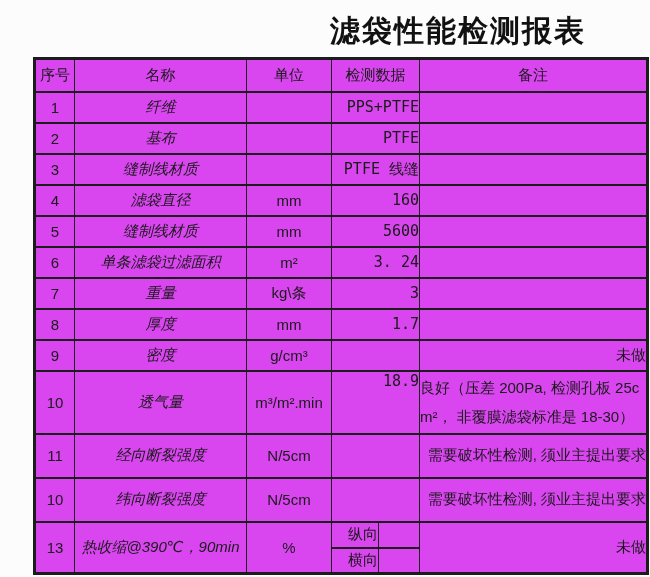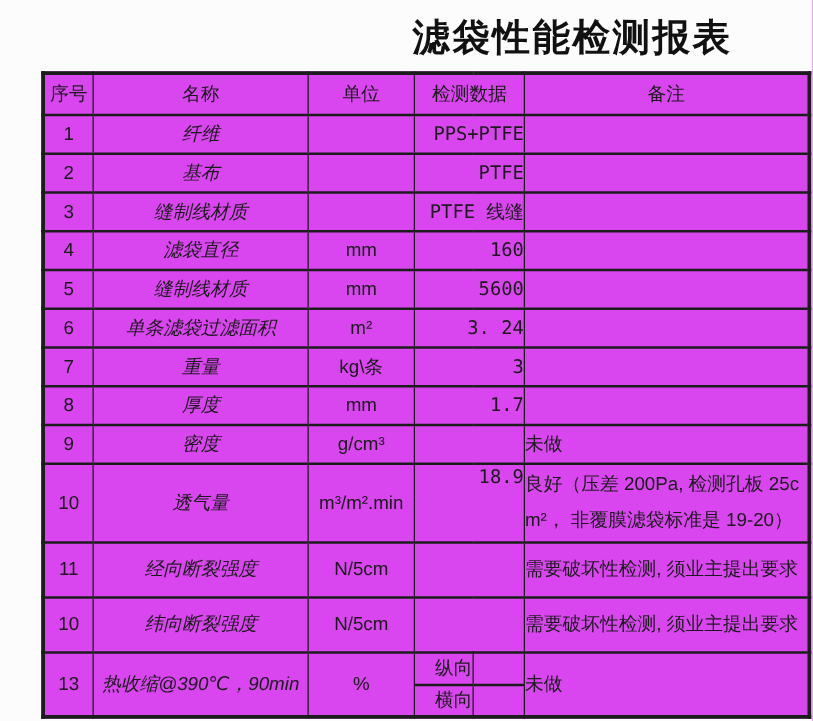--- a/index.html
+++ b/index.html
@@ -66,21 +66,21 @@
     font-size: 13.5px;
     border-radius: 13px;
   }
   td.c-data {
     text-align: right;
     padding-left: 9px;
     font-family: "DejaVu Sans Mono", "Liberation Mono", monospace;
     font-size: 14px;
   }
   td.c-data-top { vertical-align: top; padding-top: 5px; }
-  td.c-remark { text-align: left; }
+  td.c-remark { text-align: right; }
   td.c-remark-long {
     text-align: left;
     padding-left: 8px;
     white-space: normal;
   }
   td.c-remark-long .remark-line {
     line-height: 29px;
     height: 29px;
   }
   td.c-sublabel { text-align: right; }
@@ -182,21 +182,21 @@
     <td class="c-remark">未做</td>
   </tr>
 
   <tr class="r-tall">
     <td class="c-no">10</td>
     <td class="c-name">透气量</td>
     <td class="c-unit">m³/m².min</td>
     <td class="c-data c-data-top" colspan="2">18.9</td>
     <td class="c-remark c-remark-long">
       <div class="remark-line">良好（压差 200Pa, 检测孔板 25c</div>
-      <div class="remark-line">m²， 非覆膜滤袋标准是 19-20）</div>
+      <div class="remark-line">m²， 非覆膜滤袋标准是 18-30）</div>
     </td>
   </tr>
 
   <tr class="r-mid">
     <td class="c-no">11</td>
     <td class="c-name">经向断裂强度</td>
     <td class="c-unit">N/5cm</td>
     <td class="c-data" colspan="2"></td>
     <td class="c-remark">需要破坏性检测, 须业主提出要求</td>
   </tr>

